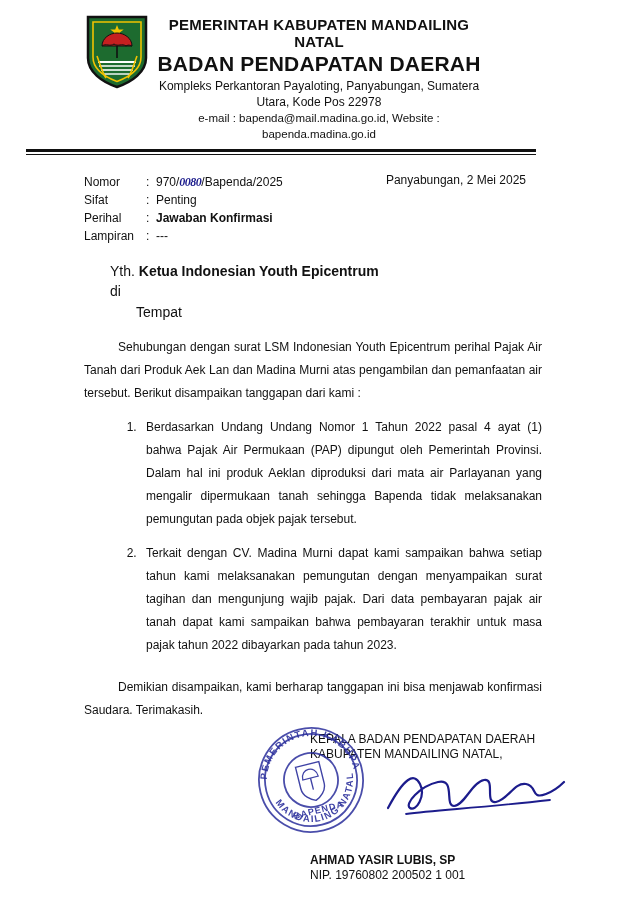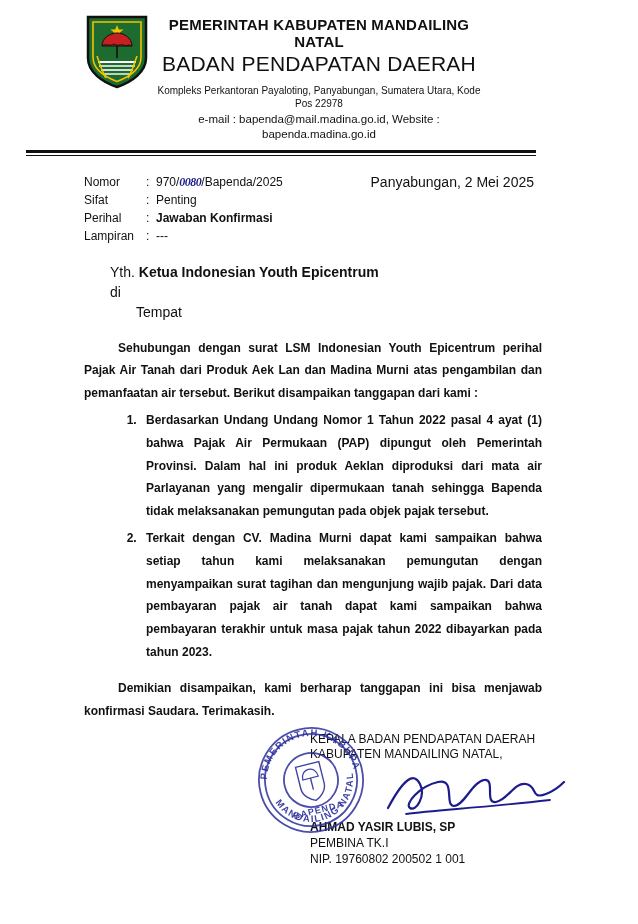--- a/index.html
+++ b/index.html
@@ -47,29 +47,29 @@
     padding-top: 4px;
   }
   .head-line1 {
     font-size: 15px;
     font-weight: bold;
     letter-spacing: 0.2px;
     line-height: 1.15;
   }
   .head-line2 {
     font-size: 21px;
-    font-weight: normal;
+    font-weight: bold;
     letter-spacing: 0.2px;
     line-height: 1.15;
     margin-top: 1px;
   }
   .head-line3 {
-    font-size: 10px;
+    font-size: 12px;
     line-height: 1.35;
-    margin-top: 8px;
+    margin-top: 2px;
   }
   .head-line4 {
     font-size: 11.5px;
     line-height: 1.35;
     margin-top: 1px;
   }
 
   .rule-wrap {
     padding: 0 26px;
     margin-top: 3px;
@@ -85,23 +85,23 @@
   }
 
   
   .meta {
     position: relative;
     margin-top: 18px;
     padding: 0 26px 0 26px;
   }
   .place-date {
     position: absolute;
-    right: 28px;
+    right: 36px;
     top: 0;
-    font-size: 14px;
+    font-size: 12px;
   }
   .meta-table {
     margin-left: 58px;
     border-collapse: collapse;
     font-size: 12px;
   }
   .meta-table td {
     padding: 1.5px 0;
     vertical-align: top;
     line-height: 1.25;
@@ -128,50 +128,49 @@
   .addressee .di { margin-left: 0px; }
   .addressee .tempat { margin-left: 26px; }
 
   
   .body-text {
     margin-top: 14px;
     padding: 0 20px 0 84px;
     font-size: 12px;
     line-height: 1.9;
     text-align: justify;
-    font-weight: bold;
   }
   .para { text-indent: 34px; }
 
   ol.points {
     margin: 2px 0 0 0;
     padding-left: 56px;
     list-style: decimal;
   }
   ol.points > li {
-    margin-top: 4px;
+    margin-top: 12px;
     padding-left: 6px;
     text-align: justify;
     line-height: 1.9;
   }
-  .closing { margin-top: 13px; }
+  .closing { margin-top: 20px; }
 
   
   .sign-block {
     position: relative;
     margin-top: 10px;
     padding-left: 310px;
     font-size: 12px;
     line-height: 1.3;
     height: 140px;
   }
   .sign-title { line-height: 1.25; }
   .sign-name {
     font-weight: bold;
-    margin-top: 58px;
+    margin-top: 91px;
   }
   .sign-rank { line-height: 1.3; }
   .sign-nip { line-height: 1.3; }
 
   
   .stamp {
     position: absolute;
     left: 247px;
     top: -12px;
     width: 128px;
@@ -324,18 +323,17 @@
         <path d="M8 48 C24 18 34 12 40 24 C46 36 36 52 30 48 C24 44 40 26 58 22
                  C76 18 64 46 74 46 C84 46 92 22 104 20 C116 18 104 44 116 42
                  C128 40 134 22 146 24 C158 26 150 40 166 34 C174 31 180 26 184 22" fill="none" stroke="#1c1c8c" stroke-width="2.2" stroke-linecap="round"></path>
         <path d="M26 54 C56 50 100 48 170 40" fill="none" stroke="#1c1c8c" stroke-width="1.8" stroke-linecap="round"></path>
       </svg>
     </div>
 
     <div class="sign-title">KEPALA BADAN PENDAPATAN DAERAH</div>
     <div class="sign-title">KABUPATEN MANDAILING NATAL,</div>
     <div class="sign-name">AHMAD YASIR LUBIS, SP</div>
-    <div class="sign-rank">PEMBINA TK.I</div>
     <div class="sign-nip">NIP. 19760802 200502 1 001</div>
   </div>
 
 
 </div>
 
 </body></html>

